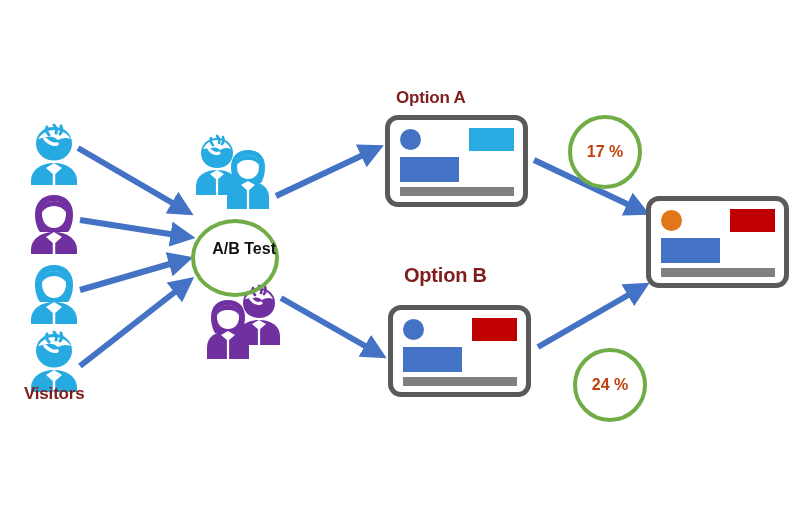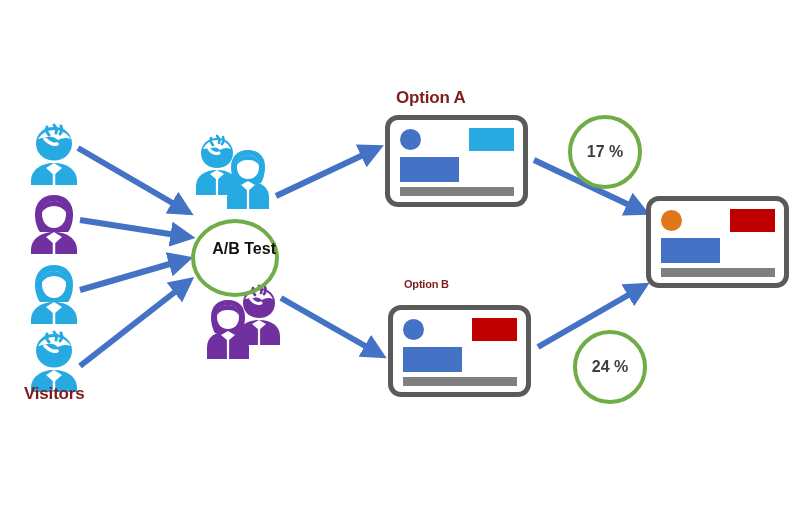--- a/index.html
+++ b/index.html
@@ -40,22 +40,22 @@
     top: 384px;
     font-size: 17px;
   }
   #option-a-label {
     left: 396px;
     top: 88px;
     font-size: 17px;
   }
   #option-b-label {
     left: 404px;
-    top: 278px;
-    font-size: 11px;
+    top: 264px;
+    font-size: 20px;
   }
   
   .page-card {
     position: absolute;
     background: #ffffff;
     border: 5px solid #5a5a5a;
     border-radius: 13px;
     box-sizing: border-box;
   }
   .pc-circle {
@@ -72,24 +72,24 @@
   .badge {
     position: absolute;
     border: 4px solid #70ad47;
     border-radius: 50%;
     background: #ffffff;
     display: flex;
     align-items: center;
     justify-content: center;
     font-weight: bold;
     font-size: 16px;
-    color: #404040;
+    color: #c2410c;
   }
   #badge-a { left: 568px; top: 115px; width: 66px; height: 66px; }
-  #badge-b { left: 573px; top: 330px; width: 66px; height: 66px; }
+  #badge-b { left: 573px; top: 348px; width: 66px; height: 66px; }
 
   #ab-circle {
     position: absolute;
     left: 191px;
     top: 219px;
     width: 80px;
     height: 70px;
     border: 4px solid #70ad47;
     border-radius: 50%;
     background: transparent;

